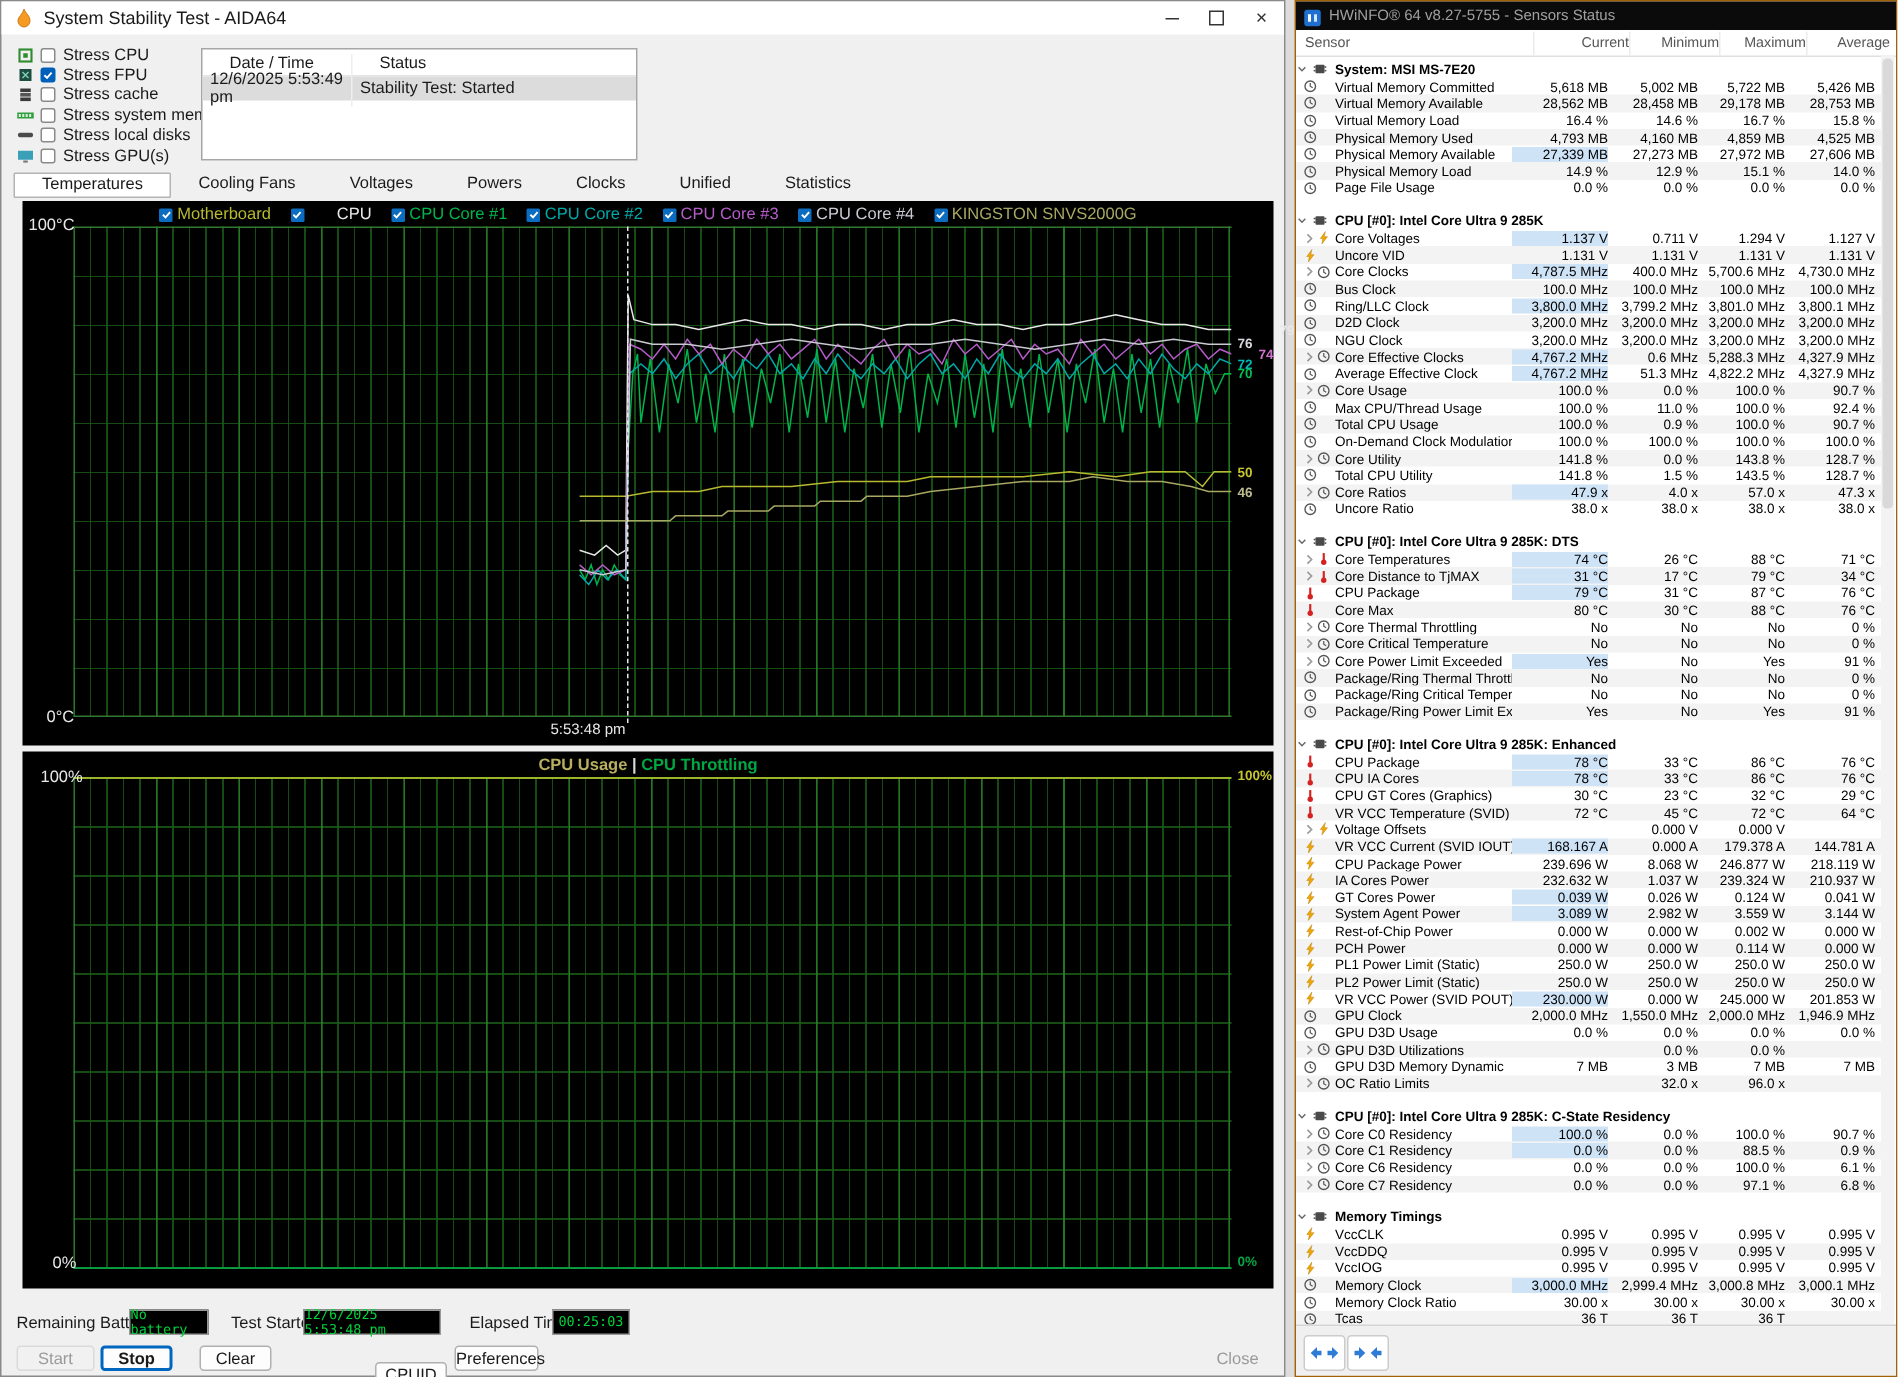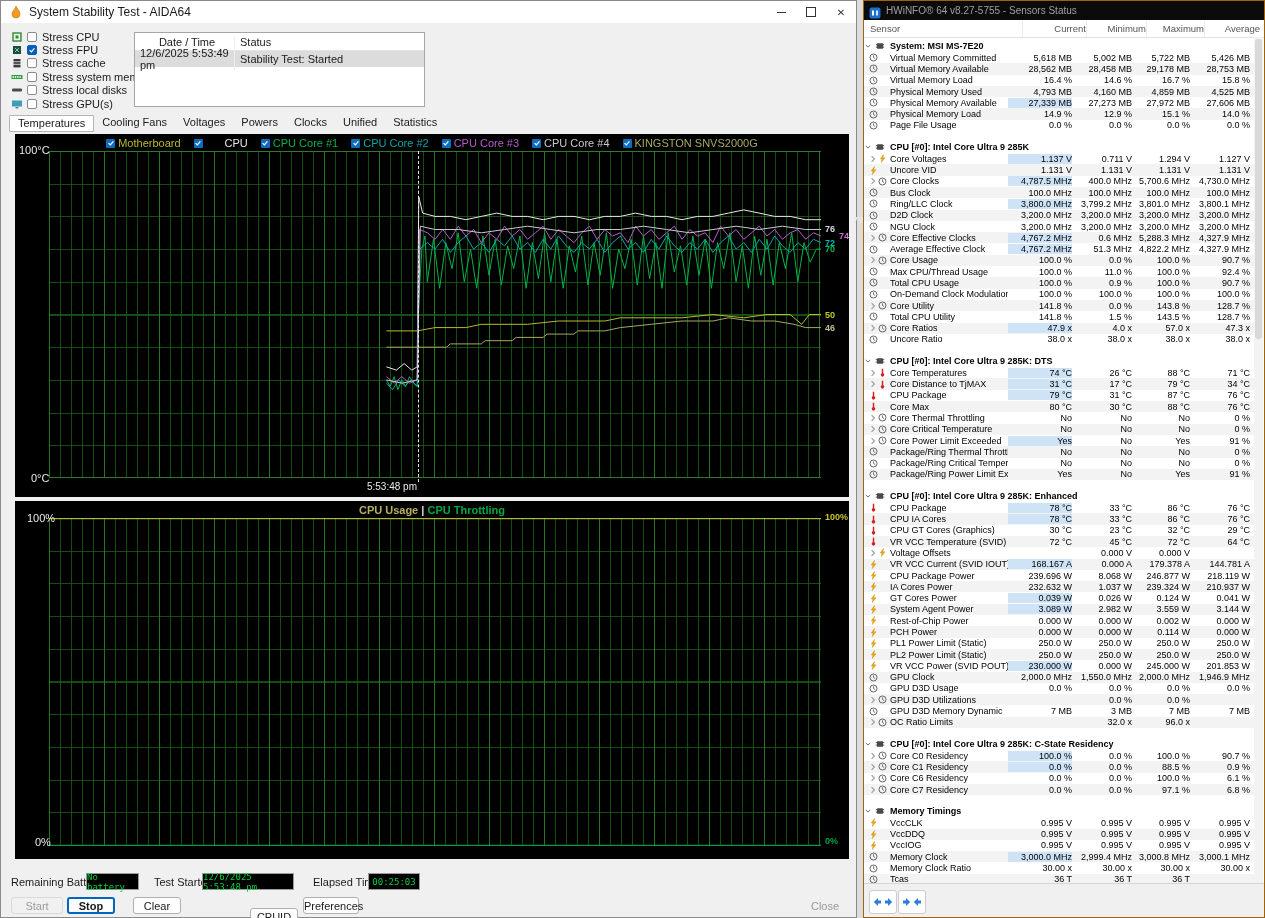--- a/index.html
+++ b/index.html
@@ -18,27 +18,27 @@
   .stress-row{display:flex;align-items:center;height:13.4px;}
   .dev-icon{width:12px;height:10px;margin-right:4px;display:inline-flex;}
   .dev-icon svg{width:12px;height:10px;}
   .wcheck{width:10px;height:10px;border:1px solid #8a8a8a;border-radius:2px;background:#fff;margin-right:5px;display:inline-flex;align-items:center;justify-content:center;box-sizing:border-box;}
   .wcheck.checked{background:#005fb8;border-color:#005fb8;}
   .wcheck svg{width:8px;height:8px;}
   .stress-label{font-size:11px;color:#1a1a1a;}
   
   #log-table{position:absolute;left:133px;top:31px;width:291px;height:75px;background:#fff;border:1px solid #a6a6a6;box-sizing:border-box;font-size:11px;color:#1a1a1a;}
   .log-head{display:flex;height:17px;align-items:center;border-bottom:1px solid #e4e4e4;}
-  .log-head span{padding-left:5px;text-align:center;}
+  .log-head span{padding-left:18px;}
   .log-col0{width:100px;border-right:1px solid #eee;box-sizing:border-box;}
   .log-row{display:flex;height:16px;align-items:center;background:#dcdcdc;}
   .log-row span{padding-left:5px;}
   
   #tabs{position:absolute;left:8px;top:114px;height:17px;display:flex;font-size:11px;color:#1a1a1a;}
-  .tab{padding:1px 8px 2px;}
+  .tab{padding:1px 18px 2px;}
   .tab.active{background:#fff;border:1px solid #b4b4b4;border-radius:1px;}
   
   .chart{position:absolute;left:14px;background:#000;}
   #chart1{top:133px;width:834px;height:363px;}
   #chart2{top:500px;width:834px;height:358px;}
   #legend{position:absolute;left:0;right:0;top:3px;display:flex;justify-content:center;gap:13px;font-size:11px;}
   .leg-item{display:flex;align-items:center;gap:3px;}
   .leg-check{width:9px;height:9px;background:#0b6cc0;border-radius:1px;display:inline-flex;align-items:center;justify-content:center;}
   .leg-check svg{width:8px;height:8px;}
   .plot{position:absolute;left:34px;top:17px;width:772px;background-color:#000;

